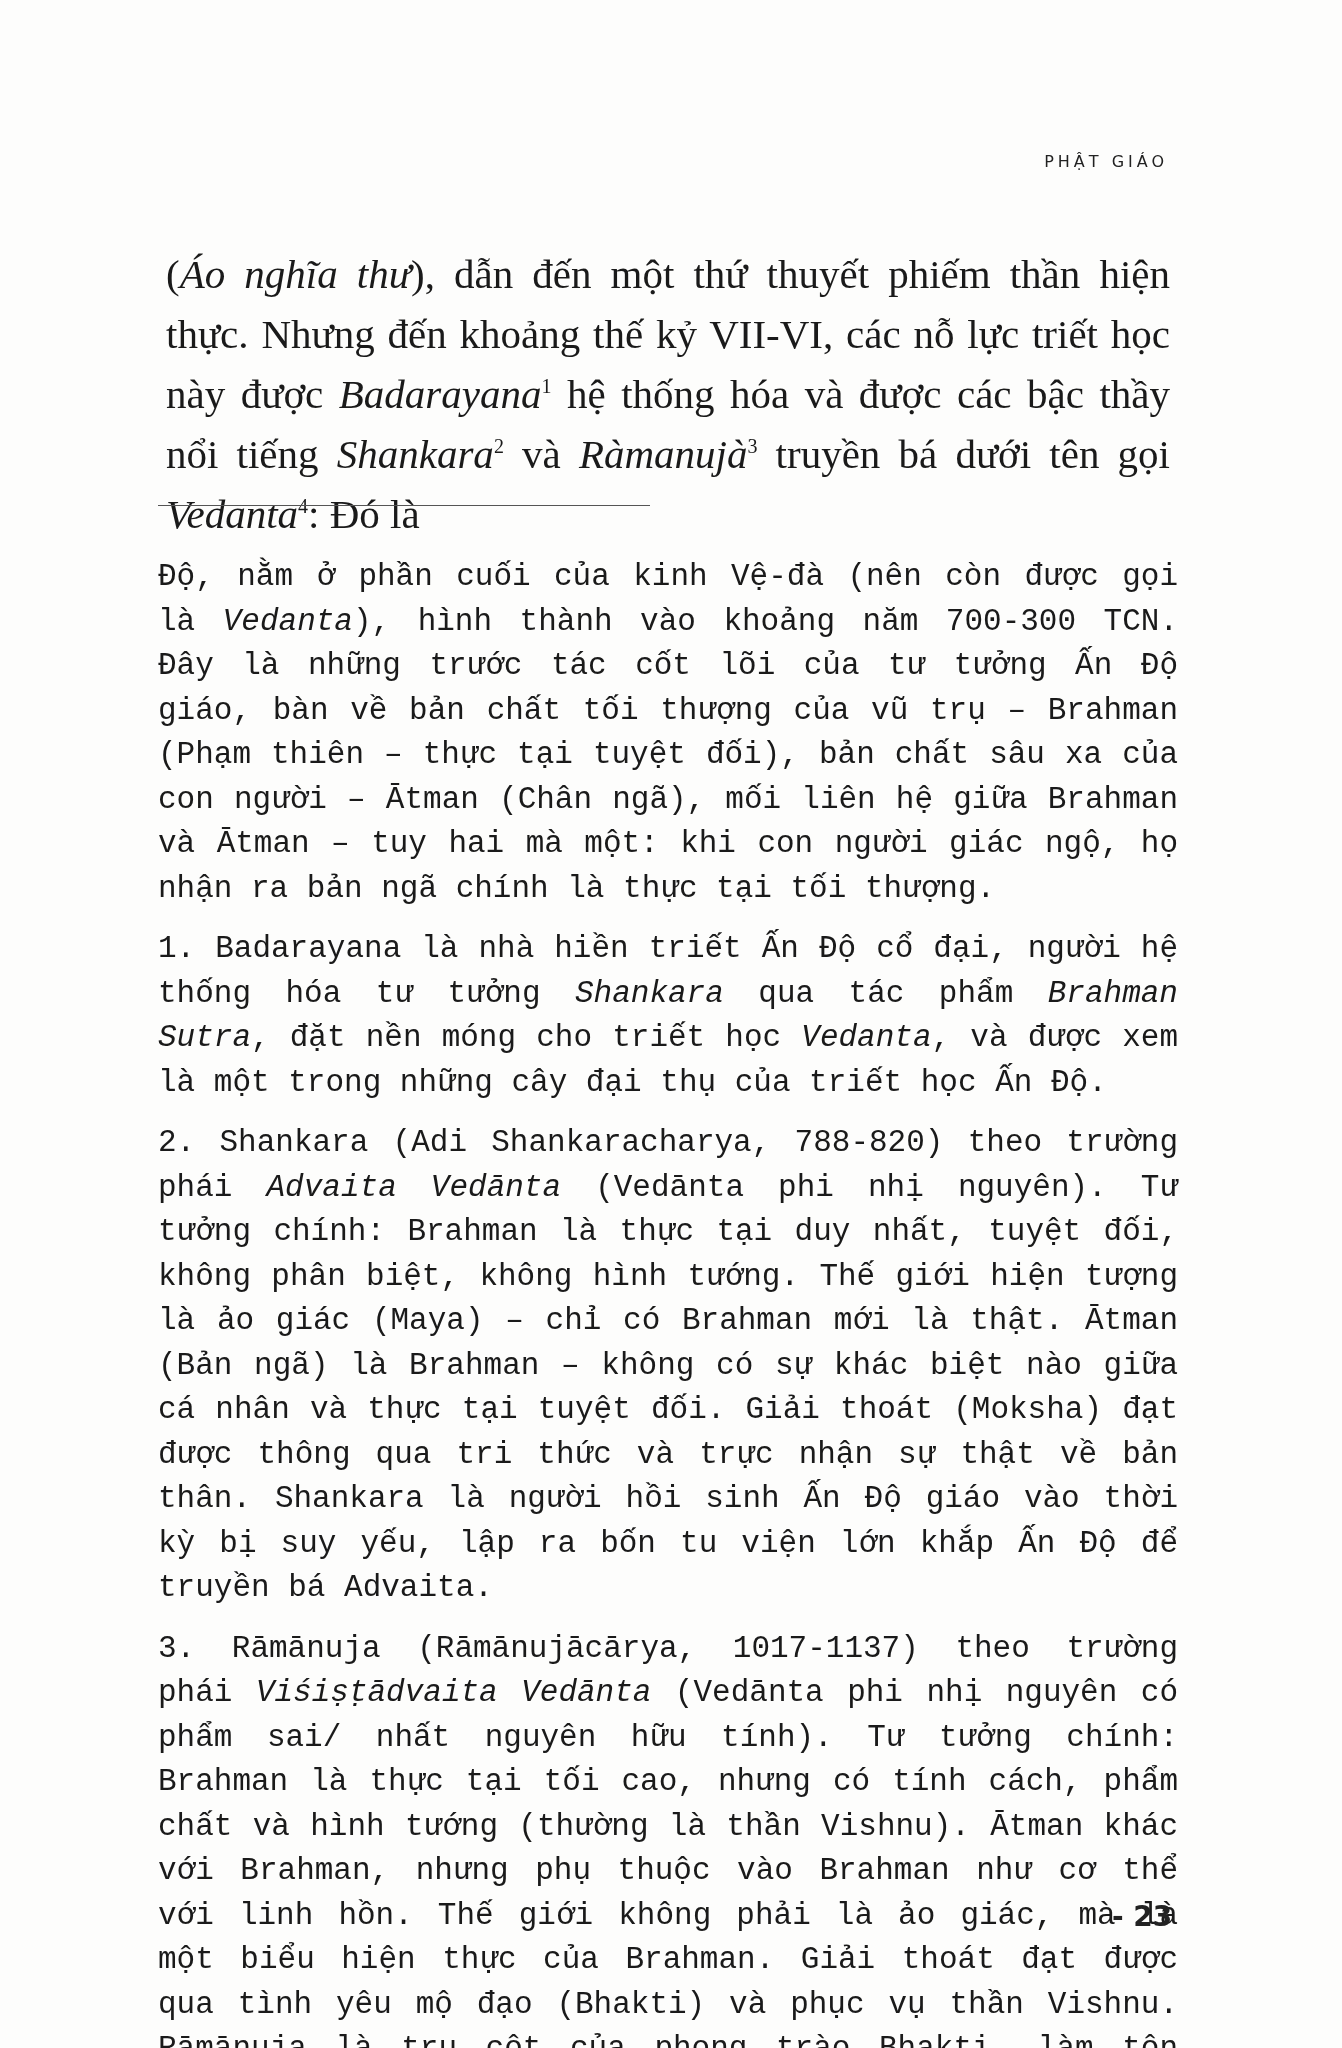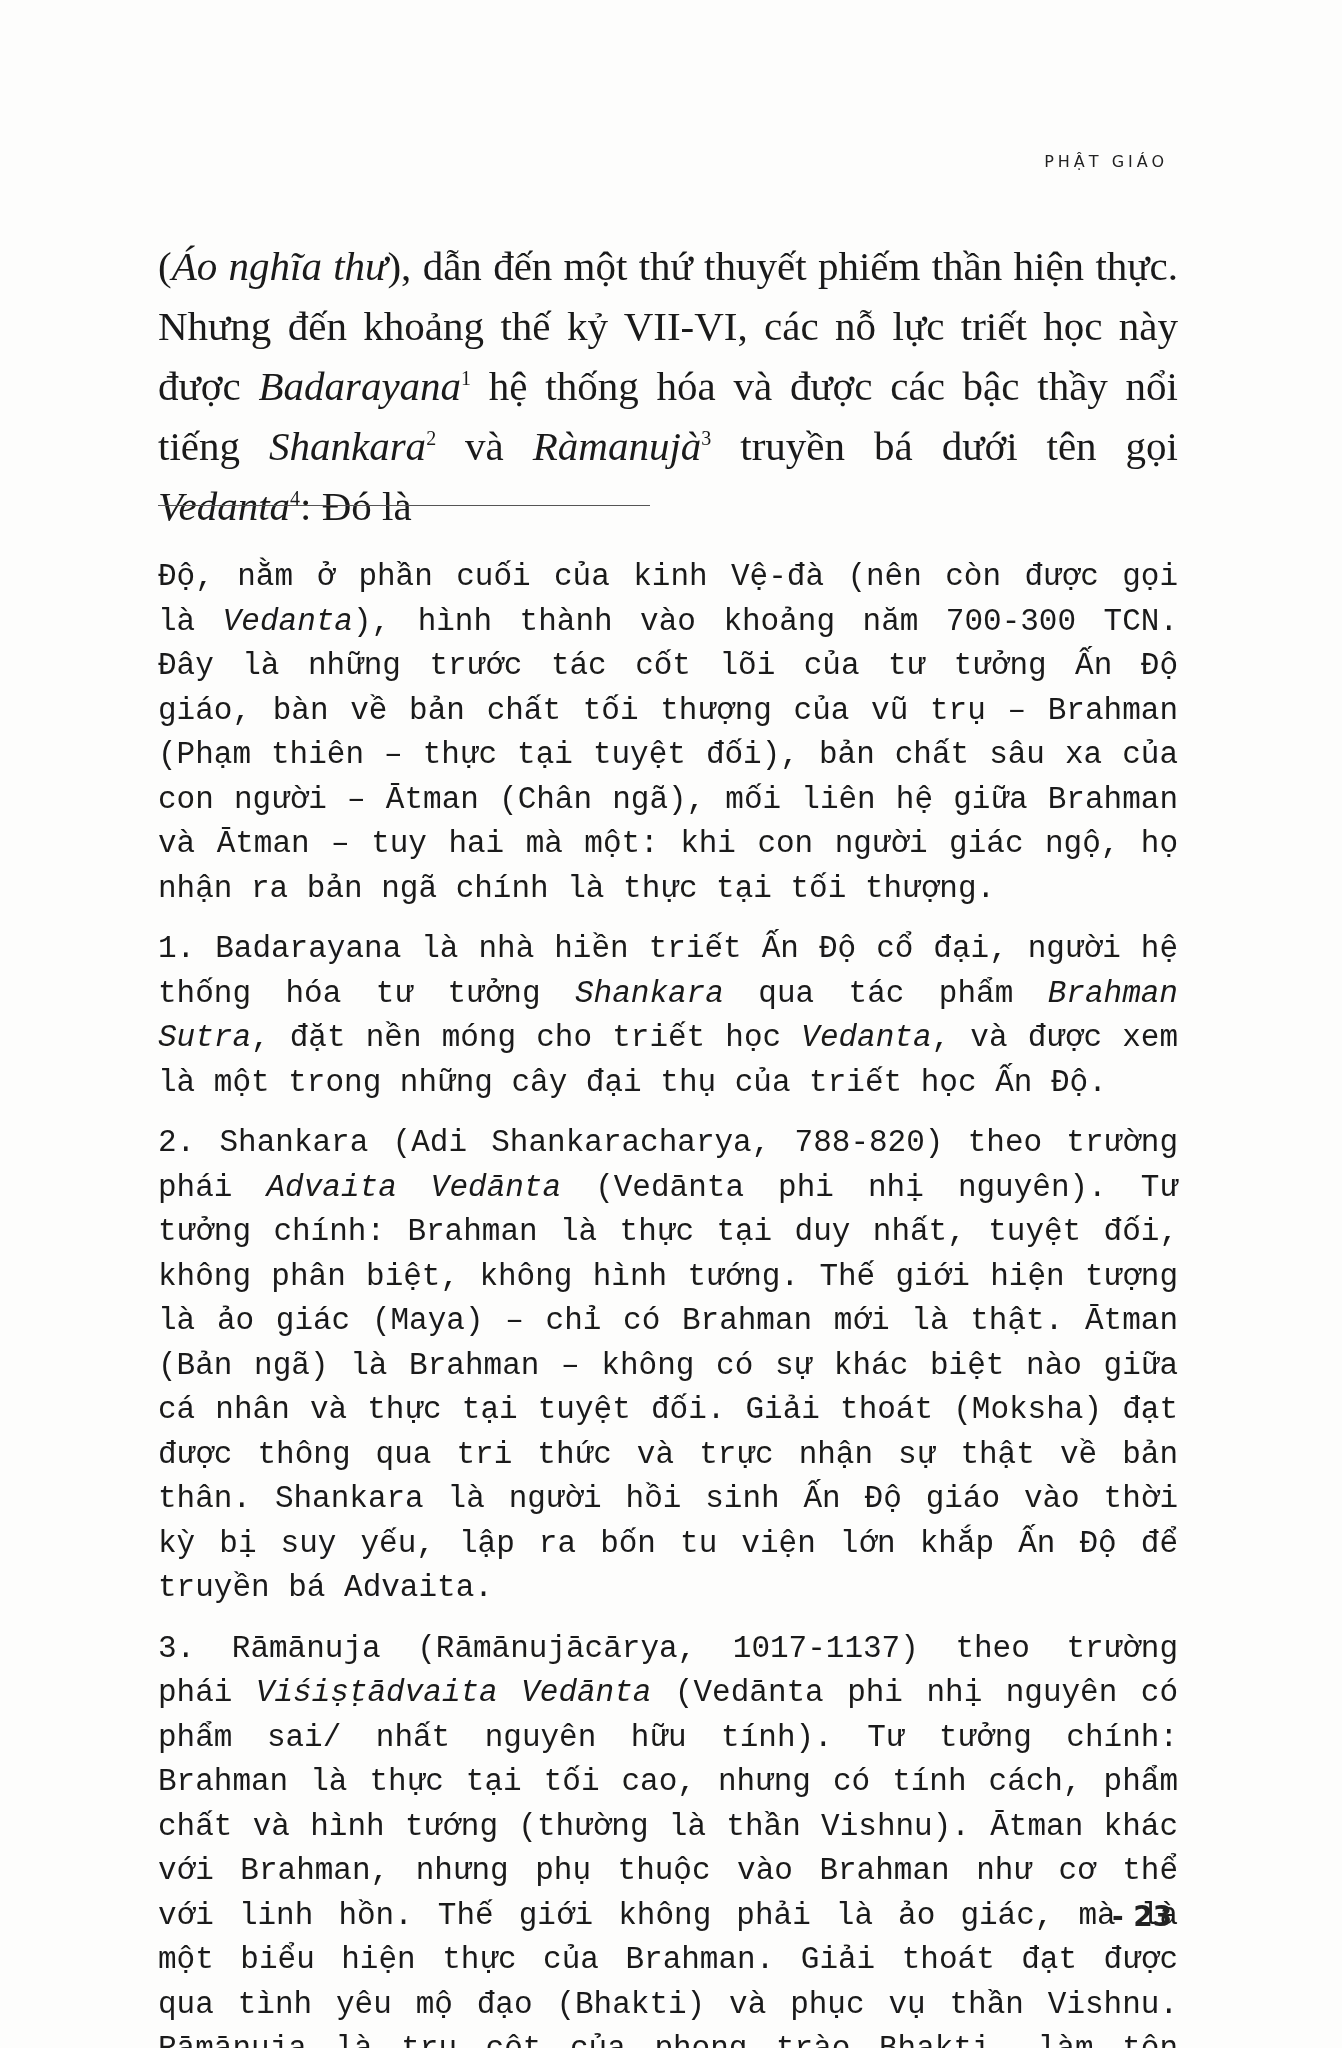--- a/index.html
+++ b/index.html
@@ -13,21 +13,21 @@
   }
   .running-head {
     position: absolute; top: 152px; right: 174px;
     font-family: "DejaVu Sans", "Liberation Sans", sans-serif;
     font-size: 16px; letter-spacing: 4px; color: #222;
   }
   .main-text {
     position: absolute; left: 158px; top: 236px; width: 1020px;
     font-size: 41px; line-height: 60px; text-align: justify;
   }
-  .main-text p { margin: 0; }
+  .main-text p { margin: 8px; }
   .main-text sup { font-size: 20px; vertical-align: super; line-height: 0; }
   .rule {
     position: absolute; left: 158px; top: 505px; width: 492px;
     border-top: 1.5px solid #555;
   }
   .footnotes {
     position: absolute; left: 158px; top: 555px; width: 1020px;
     font-size: 31px; line-height: 44.5px; text-align: justify; font-family: Liberation Mono, monospace;
   }
   .footnotes p { margin: 0 0 16px 0; }

